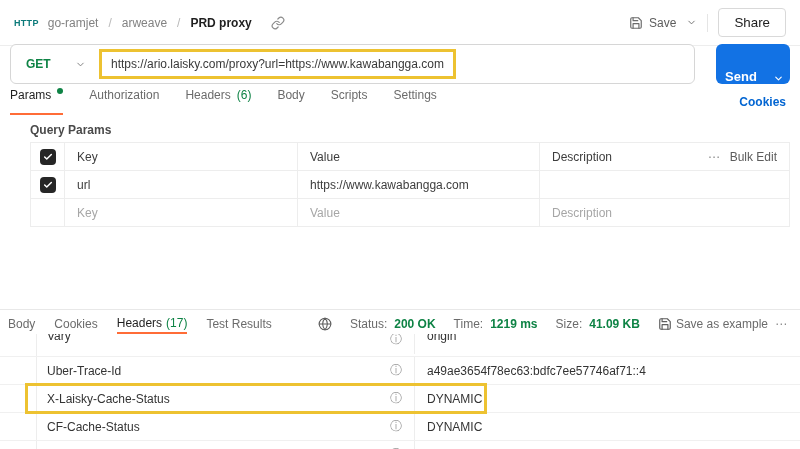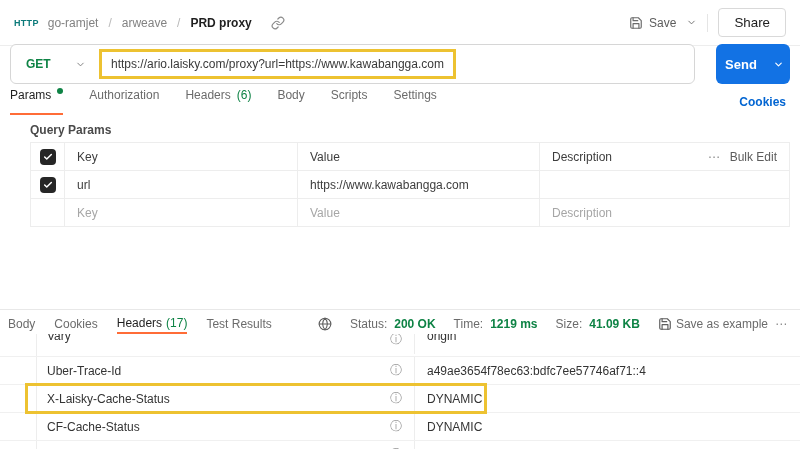--- a/index.html
+++ b/index.html
@@ -31,21 +31,21 @@
     display:flex; gap:9px; }
   .request-input { flex:1; border:1px solid #d6d6d6; border-radius:6px;
     display:flex; align-items:center; background:#fff; overflow:hidden; }
   .method { width:88px; flex:0 0 88px; display:flex; align-items:center;
     justify-content:space-between; padding:0 13px 0 15px;
     color:#0e8345; font-weight:700; }
   .method .chev { color:#7a7a7a; }
   .url-highlight { border:3px solid #edc231; padding:5px 9px; white-space:nowrap;
     color:#3a3a3a; background:transparent; }
   .send-btn { flex:0 0 74px; background:#1272e4; border-radius:6px; color:#fff;
-    font-size:13px; font-weight:600; display:flex; align-items:center;margin-left:12px; }
+    font-size:13px; font-weight:600; display:flex; align-items:flex-end;margin-left:12px; }
   .send-label { flex:1; display:flex; align-items:center; justify-content:center; }
   .send-divider { width:1px; background:rgba(255,255,255,.35); }
   .send-chev { width:23px; display:flex; align-items:center; justify-content:center; }
 
   
   .req-tabs { position:absolute; top:88px; left:10px; right:14px; height:27px;
     display:flex; align-items:stretch; gap:26px; color:#6b6b6b; }
   .tab { display:flex; align-items:flex-start; gap:6px; }
   .tab-active { color:#1f1f1f; border-bottom:2px solid #ff6c37; }
   .green-dot { width:6px; height:6px; border-radius:50%; background:#0e8345; }

